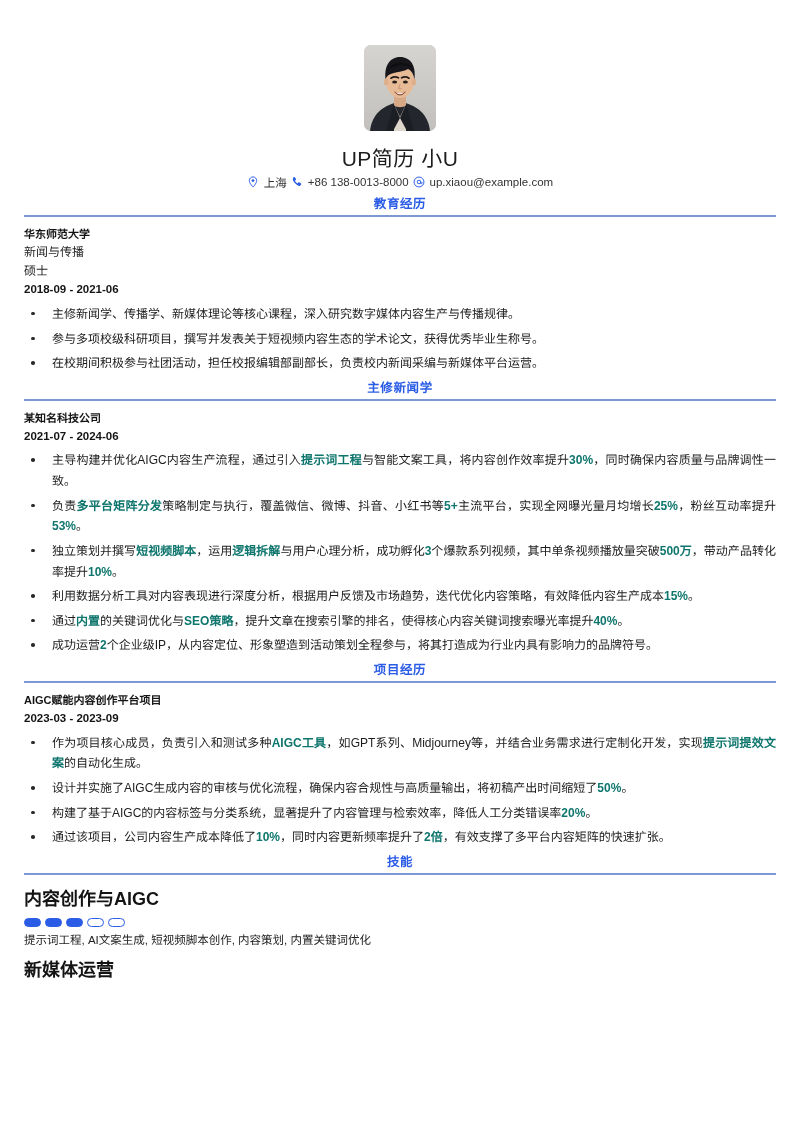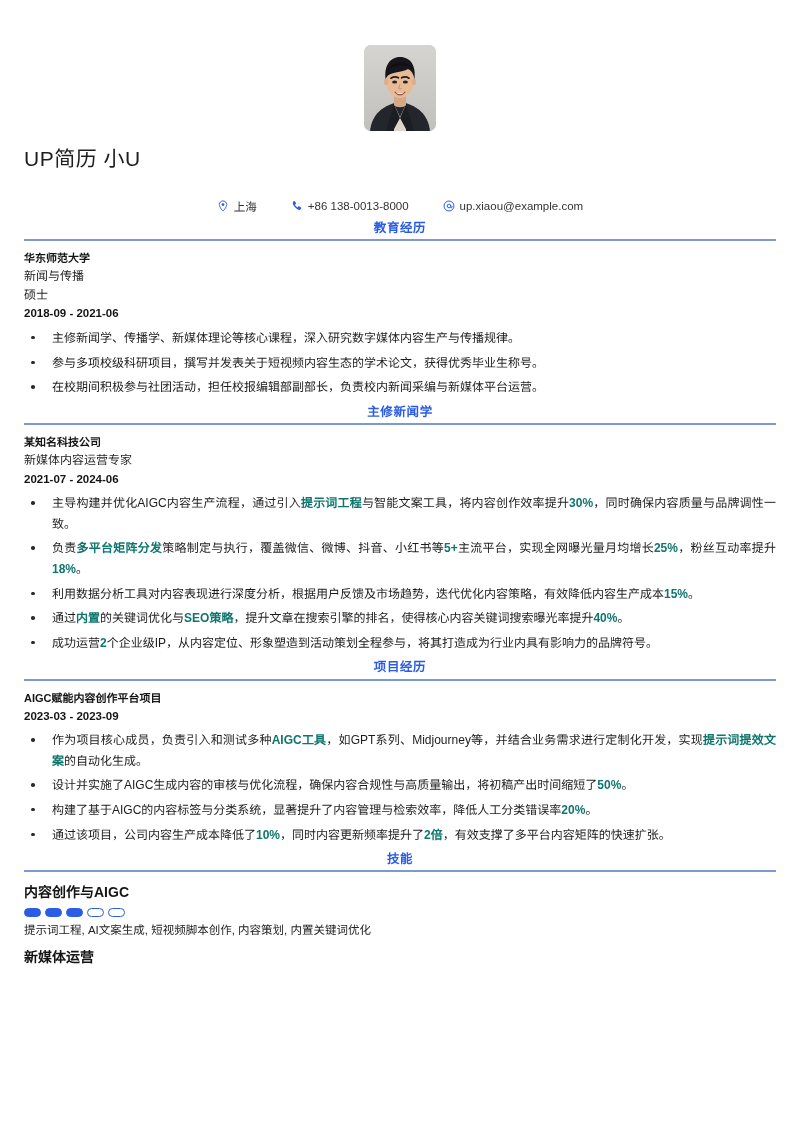--- a/index.html
+++ b/index.html
@@ -21,46 +21,46 @@
     height: 1130px;
     box-sizing: border-box;
     padding: 0 24px;
     position: relative;
     background: #fff;
   }
 
   
   .header {
     padding-top: 45px;
-    text-align: left;
+    text-align: center;
   }
   .photo {
     width: 72px;
     height: 86px;
     margin: 0 auto;
     border-radius: 7px;
     overflow: hidden;
     position: relative;
     background: #cfcdc9;
   }
   .photo svg { display: block; width: 100%; height: 100%; }
 
   .full-name {
     font-size: 21px;
     font-weight: 400;
     letter-spacing: 0.5px;
     margin-top: 11px;
     color: #1d1d1d;
   }
   .contacts {
-    margin-top: 26px;
+    margin-top: 2px;
     display: flex;
     justify-content: center;
     align-items: center;
-    gap: 34px;
+    gap: 4px;
     font-size: 11.5px;
     color: #333;
   }
   .contact {
     display: inline-flex;
     align-items: center;
     gap: 5px;
     white-space: nowrap;
   }
   .contact .ic {
@@ -142,21 +142,21 @@
   .summary-text {
     font-size: 12px;
     line-height: 1.95;
     color: #1c1c1c;
     text-align: justify;
   }
 
   
   .skill-group { margin-bottom: 6px; }
   .skill-name {
-    font-size: 14px;
+    font-size: 18px;
     font-weight: 700;
     color: #141414;
     line-height: 1.7;
   }
   .pills {
     display: flex;
     gap: 4px;
     margin: 3px 0 4px 0;
   }
   .pill {
@@ -274,25 +274,25 @@
         </ul>
     </div>
   </div>
 
   <div class="section">
     <div class="section-title">主修新闻学</div>
     <div class="section-rule"></div>
 
     <div class="entry">
       <div class="entry-org">某知名科技公司</div>
-      <div class="entry-role">新媒体内容运营专家</div>
       <div class="entry-date">2021-07 - 2024-06</div>
       <ul class="bullets">
           <li>主导构建并优化AIGC内容生产流程，通过引入<b>提示词工程</b>与智能文案工具，将内容创作效率提升<b>30%</b>，同时确保内容质量与品牌调性一致。</li>
-          <li>负责<b>多平台矩阵分发</b>策略制定与执行，覆盖微信、微博、抖音、小红书等<b>5+</b>主流平台，实现全网曝光量月均增长<b>25%</b>，粉丝互动率提升<b>18%</b>。</li>
+          <li>负责<b>多平台矩阵分发</b>策略制定与执行，覆盖微信、微博、抖音、小红书等<b>5+</b>主流平台，实现全网曝光量月均增长<b>25%</b>，粉丝互动率提升<b>53%</b>。</li>
+          <li>独立策划并撰写<b>短视频脚本</b>，运用<b>逻辑拆解</b>与用户心理分析，成功孵化<b>3</b>个爆款系列视频，其中单条视频播放量突破<b>500万</b>，带动产品转化率提升<b>10%</b>。</li>
           <li>利用数据分析工具对内容表现进行深度分析，根据用户反馈及市场趋势，迭代优化内容策略，有效降低内容生产成本<b>15%</b>。</li>
           <li>通过<b>内置</b>的关键词优化与<b>SEO策略</b>，提升文章在搜索引擎的排名，使得核心内容关键词搜索曝光率提升<b>40%</b>。</li>
           <li>成功运营<b>2</b>个企业级IP，从内容定位、形象塑造到活动策划全程参与，将其打造成为行业内具有影响力的品牌符号。</li>
         </ul>
     </div>
   </div>
 
   <div class="section">
     <div class="section-title">项目经历</div>
     <div class="section-rule"></div>

